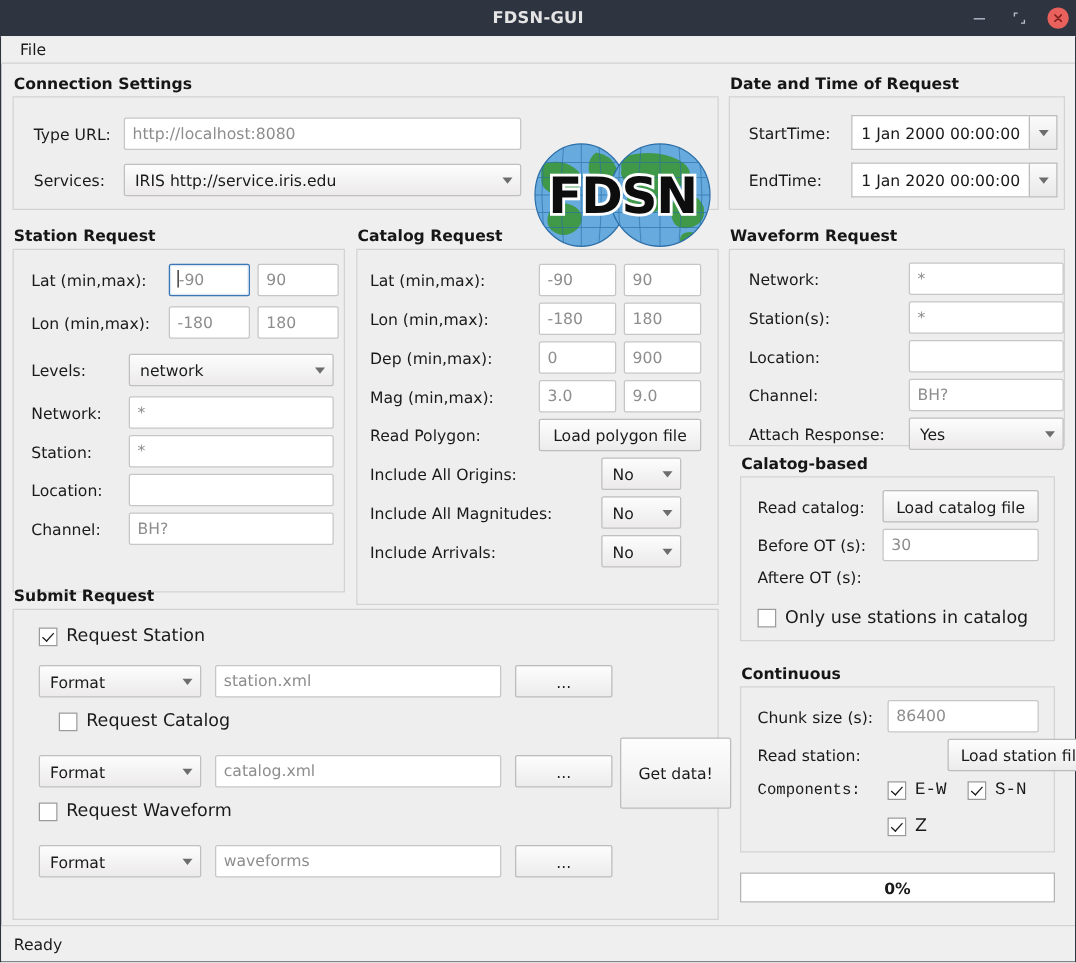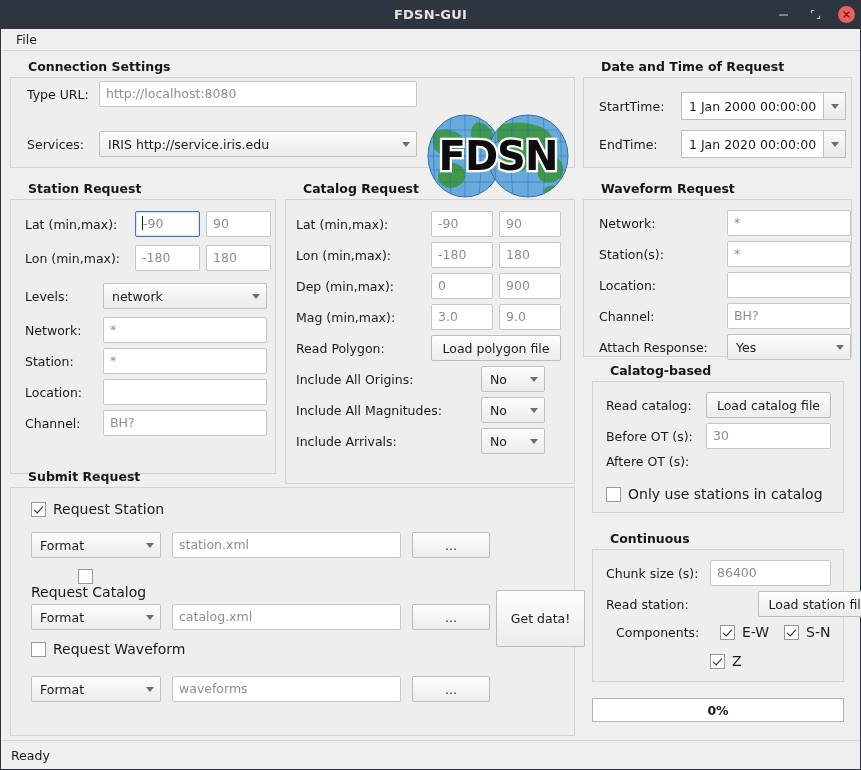--- a/index.html
+++ b/index.html
@@ -111,21 +111,21 @@
     background: #efefef;
   }
   .statusbar-text { font-size: 12.5px; color: #1a1a1a; }
 
   
   .group { position: absolute; }
   .group-title {
     font-size: 12.5px;
     font-weight: bold;
     color: #161616;
-    margin: 0 0 3px 18px;
+    margin: 0 0 3px 1px;
     line-height: 14px;
   }
   .group-body {
     border: 1px solid #d3d3d3;
     background: #eeeeee;
     box-sizing: border-box;
     position: relative;
   }
 
   
@@ -315,21 +315,21 @@
   <div class="frame">
 
     <div class="menubar">
       <div class="menuitem">File</div>
     </div>
 
     <div class="group" style="left:9px; top:31px; width:565px;">
       <div class="group-title">Connection Settings</div>
       <div class="group-body" style="height:91px;">
 
-        <div class="row" style="left:16px; top:3px;">
+        <div class="row" style="left:16px; top:16px;">
           <div class="lbl" style="width:72px;">Type URL:</div>
           <div class="field ph" style="width:318px;">http://localhost:8080</div>
         </div>
 
         <div class="row" style="left:16px; top:53px;">
           <div class="lbl" style="width:72px;">Services:</div>
           <div class="combo" style="width:318px;">
             <span class="combo-text">IRIS   http://service.iris.edu</span>
             <span class="arrow-dn"></span>
           </div>
@@ -596,21 +596,21 @@
         <div class="row" style="left:13px; top:10px;">
           <div class="lbl" style="width:104px;">Chunk size (s):</div>
           <div class="field ph" style="width:121px;">86400</div>
         </div>
 
         <div class="row" style="left:13px; top:41px;gap:48px;">
           <div class="lbl" style="width:104px;">Read station:</div>
           <div class="btn" style="width:121px;">Load station file</div>
         </div>
 
-        <div class="row" style="left:23px; top:74px;">
+        <div class="row" style="left:13px; top:74px;font-family:Liberation Mono, monospace;">
           <div class="lbl" style="width:104px;">Components:</div>
           <div class="cb" style="width:64px;">
             <span class="cb-box checked"></span>
             <span class="cb-label">E-W</span>
           </div>
           <div class="cb">
             <span class="cb-box checked"></span>
             <span class="cb-label">S-N</span>
           </div>
         </div>
@@ -637,21 +637,21 @@
         </div>
         <div class="row" style="left:20px; top:44px;">
           <div class="combo" style="width:130px;">
             <span class="combo-text">Format</span>
             <span class="arrow-dn"></span>
           </div>
           <div class="field ph" style="width:229px; margin-left:11px;">station.xml</div>
           <div class="btn" style="width:78px; margin-left:11px;">...</div>
         </div>
 
-        <div class="cb" style="position:absolute; left:20px; top:81px;flex-direction:column;">
+        <div class="cb" style="position:absolute; left:36px; top:81px;">
           <span class="cb-box"></span>
           <span class="cb-label">Request Catalog</span>
         </div>
         <div class="row" style="left:20px; top:116px;">
           <div class="combo" style="width:130px;">
             <span class="combo-text">Format</span>
             <span class="arrow-dn"></span>
           </div>
           <div class="field ph" style="width:229px; margin-left:11px;">catalog.xml</div>
           <div class="btn" style="width:78px; margin-left:11px;">...</div>

